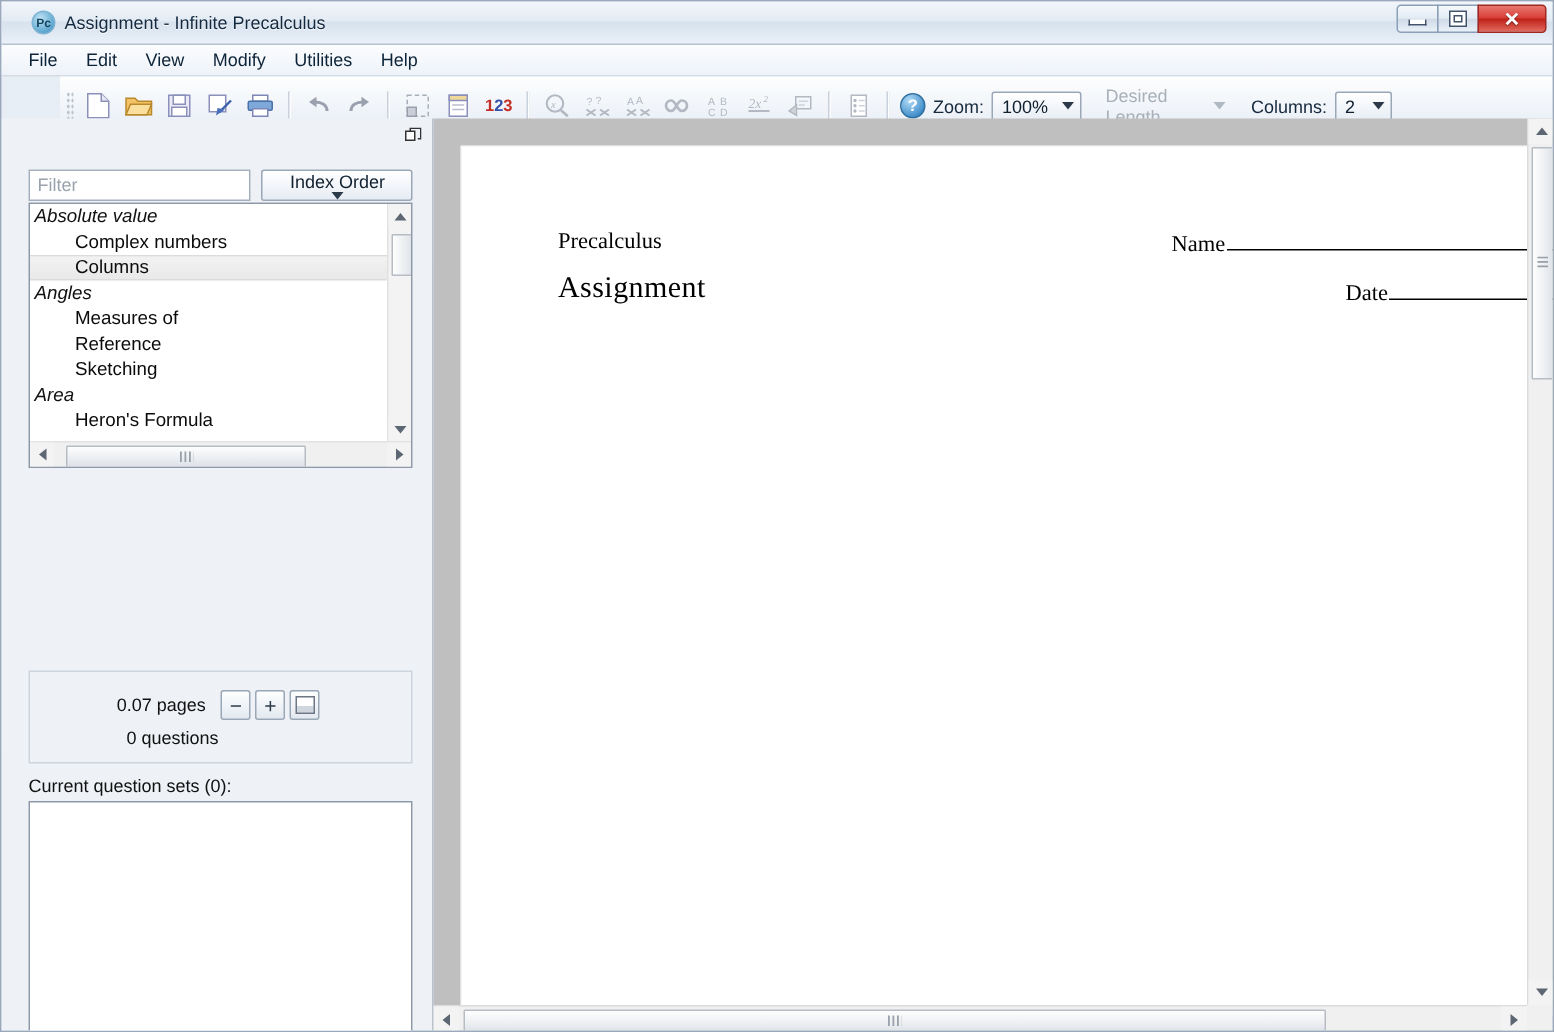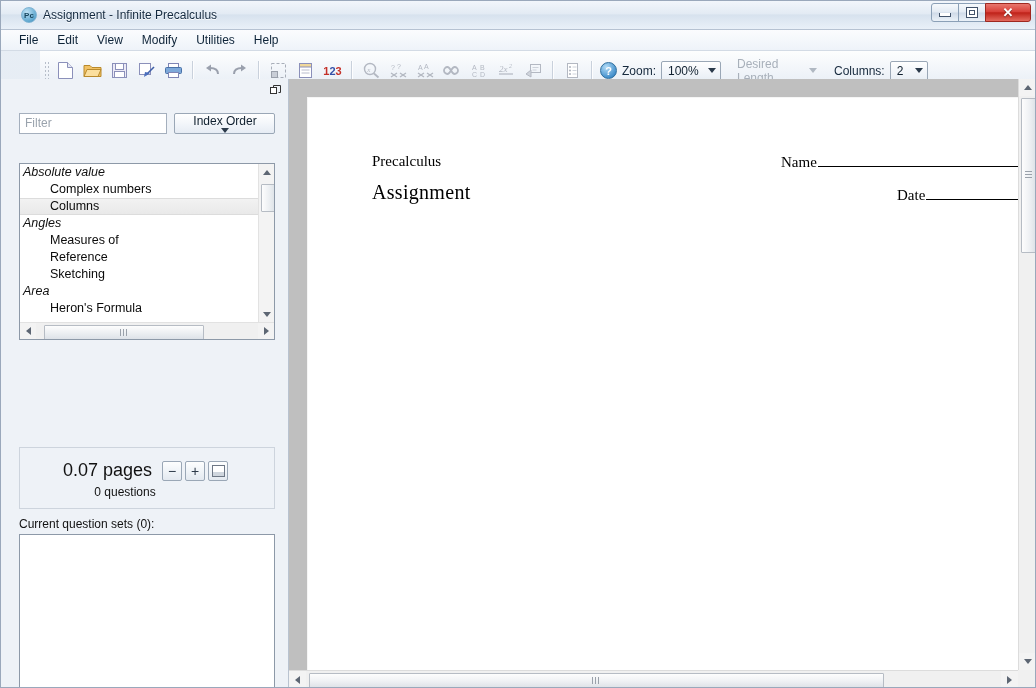--- a/index.html
+++ b/index.html
@@ -178,21 +178,21 @@
   }
   .order-combo {
     width: 101px; height: 21px; box-sizing: border-box;
     border: 1px solid #9aa7b6; border-radius: 2px;
     background: linear-gradient(to bottom, #ffffff 0%, #f3f6fa 50%, #e6ecf4 100%);
     display: flex; align-items: center; justify-content: space-between;
     padding: 0 5px 0 6px; font-size: 12px; color: #10202f; flex-direction: column;
   }
 
   .list-frame {
-    position: absolute; left: 18px; top: 84px;
+    position: absolute; left: 18px; top: 56px;
     width: 256px; height: 177px;
     border: 1px solid #8d99a8; background: #fff;
     box-sizing: border-box; overflow: hidden;
   }
   .list-scrollarea {
     position: absolute; left: 0; top: 0; right: 16px; bottom: 17px;
     overflow: hidden; background: #fff;
   }
   .li {
     height: 17px; line-height: 17px; font-size: 12.5px;
@@ -248,35 +248,35 @@
   .stats-box {
     position: absolute; left: 18px; top: 368px;
     width: 256px; height: 62px;
     border: 1px solid #cdd4dd; background: #eef2f7;
     box-sizing: border-box;
   }
   .stats-row1 {
     position: absolute; left: 0; top: 12px; width: 100%;
     display: flex; align-items: center; justify-content: center;
   }
-  .pages-text { font-size: 18px; color: #111; margin-right: 10px; }
+  .pages-text { font-size: 12px; color: #111; margin-right: 10px; }
   .sbtn {
     width: 20px; height: 20px; margin-right: 3px;
     border: 1px solid #9aa7b6; border-radius: 2px;
     background: linear-gradient(to bottom, #fdfefe 0%, #f0f4f8 50%, #e3e9f0 100%);
     display: flex; align-items: center; justify-content: center;
     font-size: 14px; color: #2d3a49; line-height: 1;
     box-sizing: border-box;
   }
   .sbtn .pg {
     width: 11px; height: 10px; border: 1px solid #6d7785;
     background: linear-gradient(to bottom, #fff 0 55%, #cfd6de 55% 100%);
   }
   .stats-row2 {
-    position: absolute; left: 14px; top: 37px; width: 100%;
+    position: absolute; left: 4px; top: 37px; width: 100%;
     text-align: center; font-size: 12px; color: #111;
     padding-right: 72px; box-sizing: border-box;
   }
 
   .qs-label {
     position: absolute; left: 18px; top: 438px;
     font-size: 12px; color: #111;
   }
   .qs-box {
     position: absolute; left: 18px; top: 455px;

